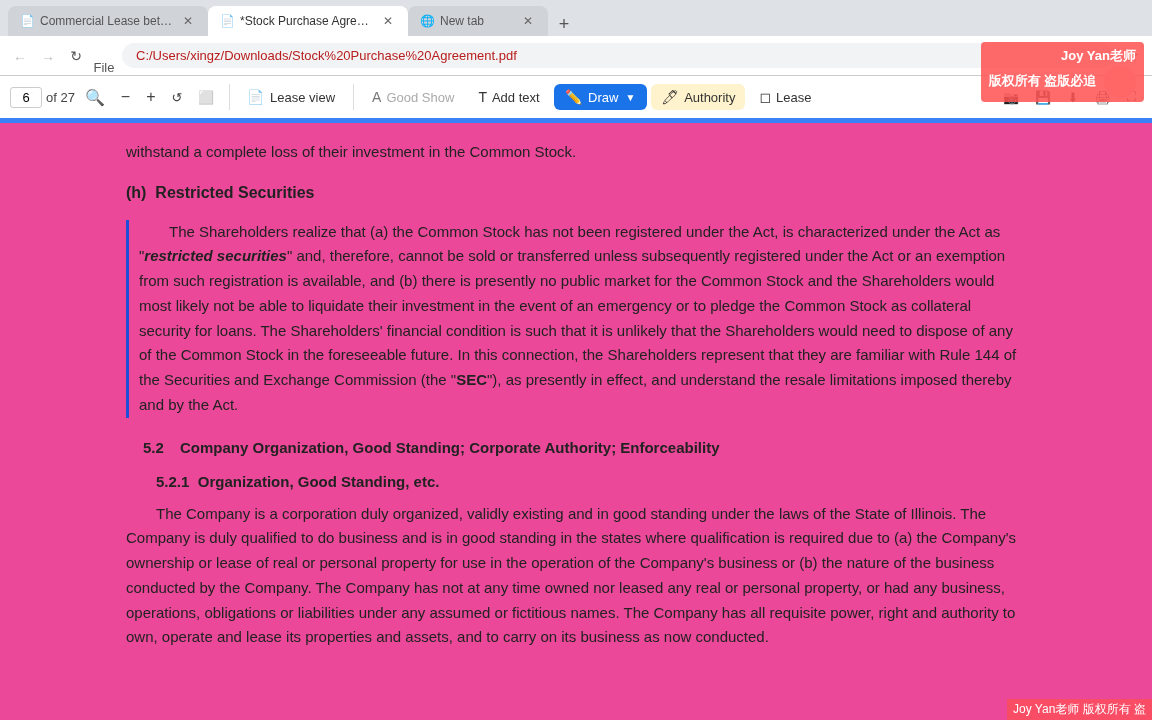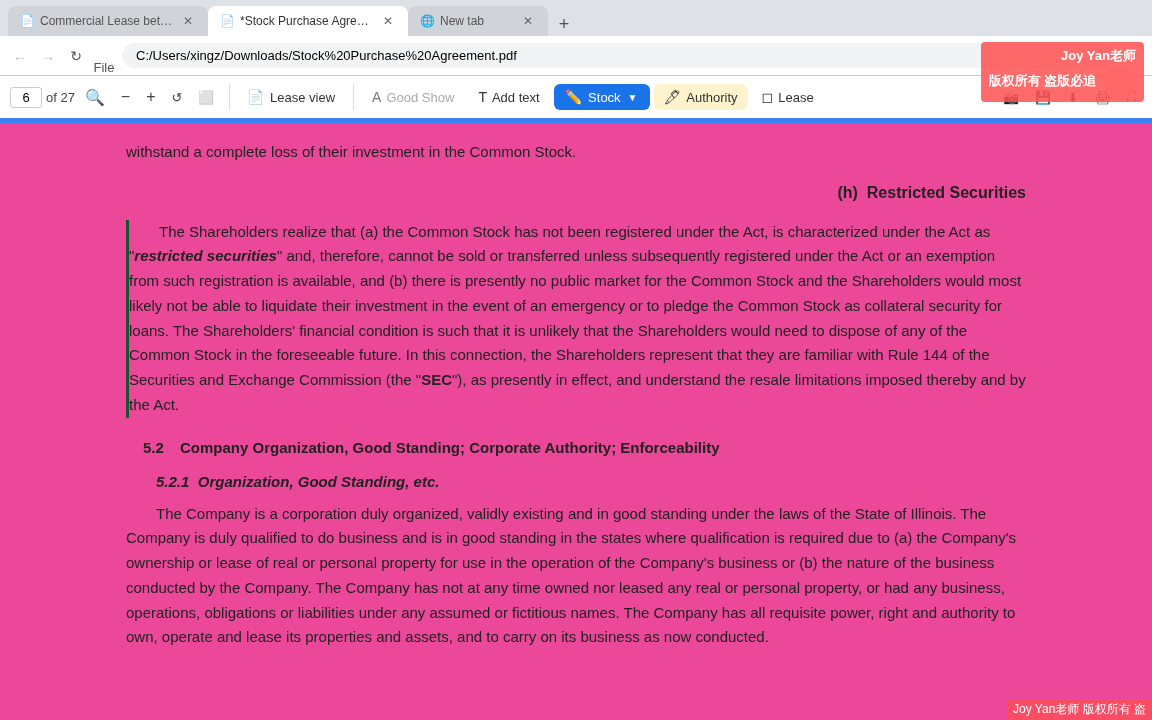--- a/index.html
+++ b/index.html
@@ -13,21 +13,21 @@
     .tab.inactive { background: #d0d3d8; color: #555; }
     .tab-icon { width: 14px; height: 14px; flex-shrink: 0; }
     .tab-label { flex: 1; overflow: hidden; text-overflow: ellipsis; white-space: nowrap; font-size: 12px; }
     .tab-close { font-size: 12px; color: #666; cursor: pointer; padding: 1px 3px; border-radius: 3px; }
     .tab-add { margin-left: 4px; width: 24px; height: 24px; display: flex; align-items: center; justify-content: center; border-radius: 50%; font-size: 18px; color: #555; cursor: pointer; }
 
     
     .address-bar { background: #ffffff; display: flex; align-items: center; padding: 6px 10px; gap: 8px; height: 40px; border-bottom: 1px solid #ccc; }
     .nav-btn { width: 20px; height: 20px; display: flex; align-items: center; justify-content: center; color: #555; cursor: pointer; font-size: 14px; }
     .nav-btn.disabled { color: #bbb; }
-    .address-input { flex: 1; background: #f1f3f4; border: none; border-radius: 20px; padding: 5px 14px; font-size: 13px; color: #000000; outline: none; }
+    .address-input { flex: 1; background: #f1f3f4; border: none; border-radius: 20px; padding: 5px 14px; font-size: 13px; color: #b91c1c; outline: none; }
 
     
     .pdf-toolbar { background: #ffffff; display: flex; align-items: center; padding: 4px 10px; gap: 4px; height: 44px; border-bottom: 2px solid #3b82f6; position: relative; }
     .pdf-toolbar::after {
       content: '';
       position: absolute;
       bottom: -2px;
       left: 0;
       width: 100%;
       height: 2px;
@@ -42,37 +42,37 @@
     .draw-btn { background: #1a73e8; color: #fff; border-radius: 5px; padding: 5px 12px; }
     .draw-dropdown { font-size: 10px; margin-left: 2px; }
 
     
     .pdf-content { background: #ec4899; width: 100%; height: calc(720px - 36px - 40px - 44px); overflow-y: auto; padding: 20px 40px; position: relative; }
     .pdf-page { max-width: 900px; margin: 0 auto; font-size: 15px; line-height: 1.6; color: #222; }
 
     .blue-line { position: absolute; top: 0; left: 0; right: 0; height: 3px; background: #3b82f6; }
 
     .intro-text { margin-bottom: 16px; font-size: 15px; }
-    .section-heading { text-align: right; font-weight: bold; font-size: 16px; margin: 14px 0 14px 0; }
+    .section-heading { text-align: left; font-weight: bold; font-size: 16px; margin: 14px 0 14px 0; }
     .body-para { text-indent: 2em; margin-bottom: 12px; font-size: 15px; line-height: 1.65; }
     .italic-bold { font-style: italic; font-weight: bold; }
     .bold { font-weight: bold; }
 
     .subsection { margin: 18px 0 10px 17px; }
     .subsection-title { font-weight: bold; font-size: 15px; }
-    .sub-sub-title { font-weight: bold; font-size: 15px; margin: 10px 0 8px 30px; font-style: italic; }
+    .sub-sub-title { font-weight: bold; font-size: 15px; margin: 10px 0 8px 30px; }
 
     
     .watermark { position: fixed; top: 42px; right: 8px; background: rgba(255,80,80,0.85); color: #fff; font-size: 13px; font-weight: bold; padding: 4px 8px; border-radius: 4px; line-height: 1.5; z-index: 999; text-align: right; }
     .watermark-avatar { width: 32px; height: 32px; border-radius: 50%; background: #ff6666; display: inline-block; vertical-align: middle; margin-left: 4px; }
 
     .bottom-watermark { position: fixed; bottom: 0; right: 0; background: rgba(255,80,80,0.7); color: #fff; font-size: 12px; padding: 2px 6px; z-index: 999; }
 
     
-    .left-bar { border-left: 3px solid #14532d; padding-left: 0; }
+    .left-bar { border-left: 3px solid #1d4ed8; padding-left: 10px; }
   </style>
 </head>
 <body>
 
 <div class="browser-chrome">
   <div class="tab-bar">
     <div class="tab inactive">
       <span class="tab-icon">📄</span>
       <span class="tab-label">Commercial Lease between the...</span>
       <span class="tab-close">✕</span>
@@ -125,21 +125,21 @@
     <span style="color:#aaa;">Good Show</span>
   </button>
 
   <button class="toolbar-btn">
     <span style="font-size:14px;">T</span>
     <span>Add text</span>
   </button>
 
   <button class="toolbar-btn draw-btn" style="background:#1a73e8; color:#fff; border-radius:6px;">
     <span style="font-size:14px;">✏️</span>
-    <span>Stock</span>
+    <span>Draw</span>
     <span class="draw-dropdown">▼</span>
   </button>
 
   <button class="toolbar-btn highlight-active" style="background:#fff3cd; border-radius:6px;">
     <span style="font-size:14px;">🖊</span>
     <span>Authority</span>
   </button>
 
   <button class="toolbar-btn">
     <span style="font-size:14px;">◻</span>

